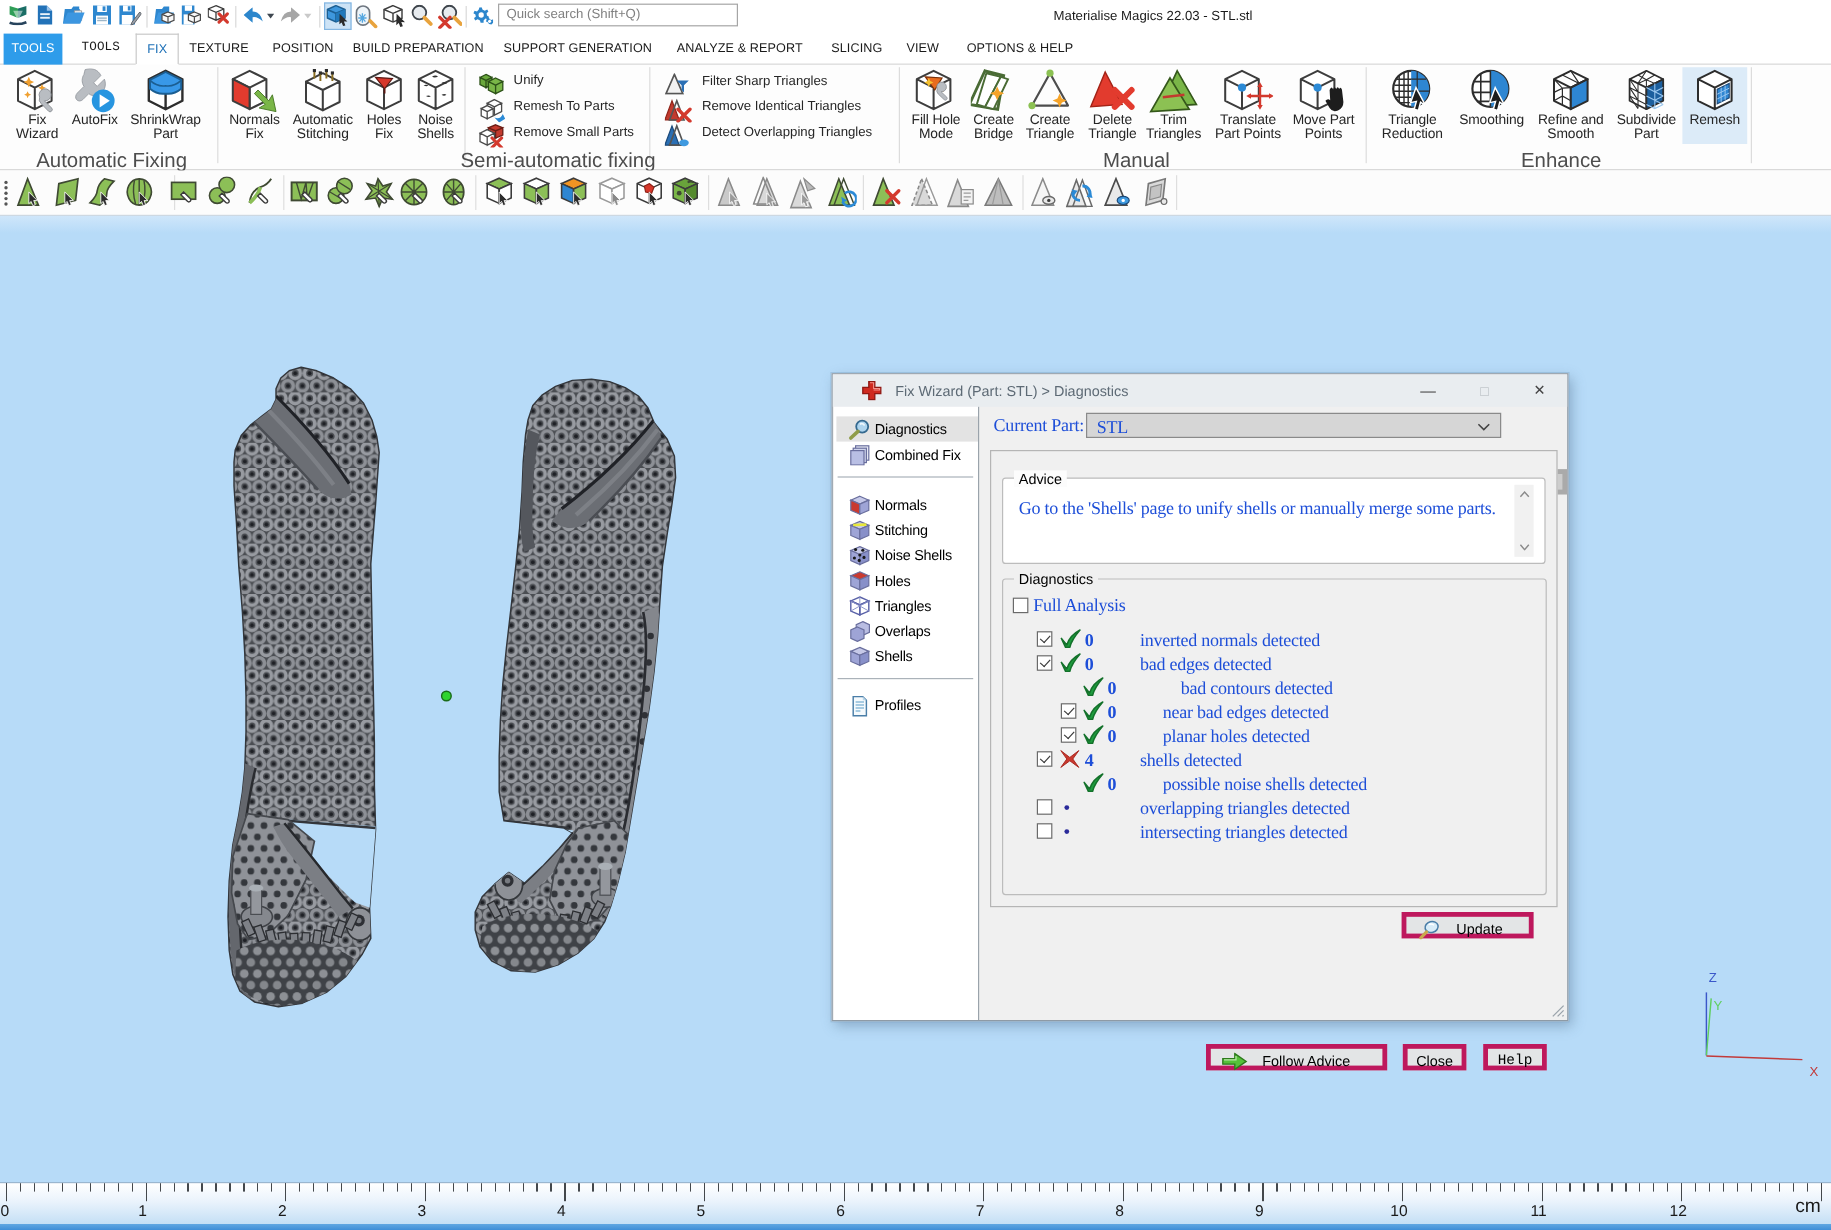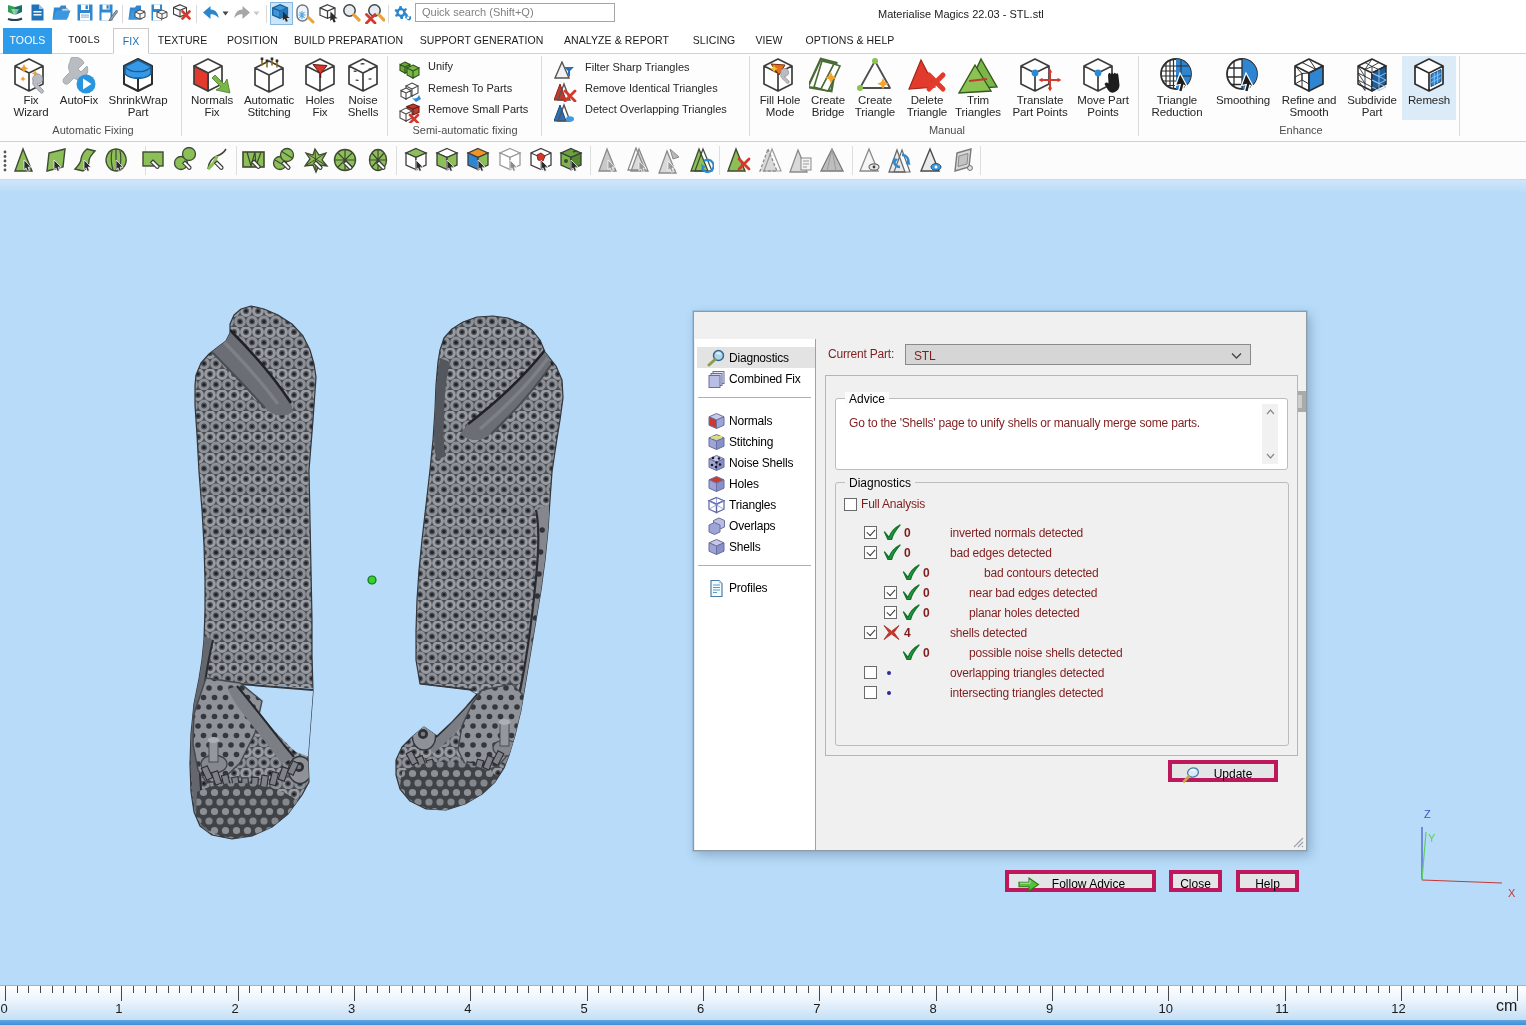--- a/index.html
+++ b/index.html
@@ -12,21 +12,21 @@
   border:1px solid #a5a5a5; font-size:11px; color:#808080; padding:2px 0 0 6px; white-space:nowrap; }
 #tabbar { position:absolute; left:0; top:28px; width:1526px; height:26px; background:#fff; }
 #tabbar .bline { position:absolute; left:0; top:25px; width:1526px; height:1px; background:#d2d2d2; }
 .tab { position:absolute; top:0; height:25px; font-size:10.5px; letter-spacing:-0.3px; color:#1a1a1a; text-align:center;
   padding-top:6px; white-space:nowrap; letter-spacing:0.1px; }
 .tab.file { background:#2e9cea; color:#fff; height:26px; }
 .tab.active { background:#fff; color:#1d70b7; border:1px solid #c9c9c9; border-bottom:1px solid #fff; height:26px; z-index:3; }
 #ribbon { position:absolute; left:0; top:54px; width:1526px; height:88px; background:#fdfdfd;
   border-bottom:1px solid #d0d0d0; }
 .rsep { position:absolute; top:2px; width:1px; height:80px; background:#dcdcdc; }
-.rcap { position:absolute; top:70px; font-size:11px; color:#4d4d4d; text-align:center; white-space:nowrap; transform:translateX(-50%); }
+.rcap { position:absolute; top:70px; font-size:17px; color:#4d4d4d; text-align:center; white-space:nowrap; transform:translateX(-50%); }
 .rlabel { position:absolute; font-size:11.5px; letter-spacing:-0.1px; color:#262626; text-align:center; line-height:11.5px; top:41px;
   transform:translateX(-50%); white-space:pre; }
 .rbig { position:absolute; top:3px; transform:translateX(-50%); }
 .rhl { position:absolute; background:#dcebf8; }
 .rrow { position:absolute; font-size:11px; color:#262626; white-space:nowrap; }
 .rrow svg { vertical-align:-4px; margin-right:7px; }
 #toolbar2 { position:absolute; left:0; top:142px; width:1526px; height:38px; background:#fcfcfc;
   border-bottom:1px solid #cdd8e2; }
 .t2sep { position:absolute; top:4px; width:1px; height:29px; background:#dedede; }
 .t2i { position:absolute; top:5px; transform:translateX(-50%); }
@@ -50,21 +50,21 @@
 #dlg-title .wbtn { position:absolute; top:0px; width:30px; height:26px; color:#444; font-size:13px; text-align:center; padding-top:6px; }
 #dlg-sidebar { position:absolute; left:1px; top:27px; width:121px; height:511px; background:#fff;
   border-right:1px solid #9aa3ab; }
 .side-item { position:absolute; left:2px; width:118px; height:21px; font-size:12px; letter-spacing:-0.2px; color:#000; white-space:nowrap; }
 .side-item.sel { background:#e3e3e3; }
 .side-item .lbl { position:absolute; left:32px; top:4px; }
 .side-item svg { position:absolute; left:10px; top:2px; }
 .side-sep { position:absolute; left:3px; width:113px; height:1px; background:#aab2b9; }
 .groupbox { position:absolute; border:1px solid #bcbcbc; border-radius:3px; }
 .gb-label { position:absolute; top:-7px; left:9px; background:#f0f0f0; padding:0 4px; font-size:12px; color:#000; white-space:nowrap; }
-.dtext { position:absolute; font-size:12px; letter-spacing:-0.2px; color:#7f1d1d; white-space:nowrap; }
+.dtext { position:absolute; font-size:15px; letter-spacing:-0.2px; color:#1d4ed8; white-space:nowrap;font-family:Liberation Serif, serif; }
 .btn { position:absolute; background:#e3e5e6; border:4px solid #be185d; font-size:12px; color:#000; text-align:center;margin-top:46px; }
 .cb { position:absolute; width:13px; height:13px; background:#fff; border:1px solid #6a6a6a; }
 .cb.checked::after { content:""; position:absolute; left:1.5px; top:2px; width:7px; height:4px;
   border-left:1.8px solid #3a3a3a; border-bottom:1.8px solid #3a3a3a; transform:rotate(-48deg); }
 </style></head><body>
 <div id="titlebar">
   <svg class="tbi" style="left:7px" width="16" height="17" viewBox="0 0 16 17">
     <path d="M1 1 L8 3 L8 11 L1 8 Z" fill="#2f9e57"></path>
     <path d="M8 3 L15 1 L15 8 L8 11 Z" fill="#1a6e66"></path>
     <path d="M4 5 L8 13 L12 5" fill="#fff" opacity="0.5"></path>
@@ -744,20 +744,30 @@
 <div class="rnum" style="left:816.8px">7</div>
 <div class="rnum" style="left:933.1px">8</div>
 <div class="rnum" style="left:1049.5px">9</div>
 <div class="rnum" style="left:1165.8px">10</div>
 <div class="rnum" style="left:1282.1px">11</div>
 <div class="rnum" style="left:1398.5px">12</div>
 <span class="cm">cm</span>
 </div>
 <div id="status"></div>
 <div id="dialog">
+  <div id="dlg-title">
+    <svg style="position:absolute;left:23px;top:5px" width="19" height="17" viewBox="0 0 19 17">
+      <path d="M7 1 L12 1 L12 5.8 L17 5.8 L17 11 L12 11 L12 16 L7 16 L7 11 L2 11 L2 5.8 L7 5.8 Z" fill="#cf2a20" stroke="#8f1812" stroke-width="1.1"></path>
+      <path d="M8 2 L11 2 L11 6.8 L16 6.8 L16 8 L11 8" fill="none" stroke="#f3938d" stroke-width="0.9"></path>
+    </svg>
+    <div class="txt">Fix Wizard (Part: STL) &gt; Diagnostics</div>
+    <div class="wbtn" style="left:481px">—</div>
+    <div class="wbtn" style="left:528px;color:#c3c8cc;font-size:11px;padding-top:7px">◻</div>
+    <div class="wbtn" style="left:574px;font-size:12px">✕</div>
+  </div>
 <div id="dlg-sidebar">
 <div class="side-item sel" style="top:8px">
         <svg width="19" height="18" viewBox="0 0 19 18">
   <circle cx="11.5" cy="6.5" r="5" fill="#aed4ee" stroke="#35698f" stroke-width="1.5"></circle>
   <path d="M2 16 L8 10.5" stroke="#8f9c48" stroke-width="3" stroke-linecap="round"></path>
   <path d="M9.5 4.5 a3.2 3.2 0 0 1 4 1" stroke="#eef6fc" stroke-width="1.4" fill="none"></path>
 </svg>
         <span class="lbl">Diagnostics</span>
       </div>
 <div class="side-item" style="top:29px">
@@ -924,17 +934,17 @@
   <span style="position:relative;left:10px">Update</span>
 </div>
 <div class="btn" style="left:311px;top:512px;width:151px;height:22px;padding-top:3px;">
   <svg style="position:absolute;left:9px;top:3px" width="22" height="15" viewBox="0 0 22 15">
     <path d="M1 5.2 L11 5.2 L11 1 L20.5 7.5 L11 14 L11 9.8 L1 9.8 Z" fill="#56c13a" stroke="#2d7a1c" stroke-width="1.1"></path>
     <path d="M2 6.2 L12 6.2 L12 3" fill="none" stroke="#b8e8a8" stroke-width="1"></path>
   </svg>
   <span style="position:relative;left:8px">Follow Advice</span>
 </div>
 <div class="btn" style="left:475px;top:512px;width:53px;height:22px;padding-top:3px;">Close</div>
-<div class="btn" style="left:542px;top:512px;width:63px;height:22px;padding-top:3px;">Help</div>
+<div class="btn" style="left:542px;top:512px;width:53px;height:22px;padding-top:3px;font-family:Liberation Mono, monospace;">Help</div>
 </div>
 <svg style="position:absolute;right:2px;bottom:2px" width="11" height="11" viewBox="0 0 11 11">
   <path d="M10 1 L1 10 M10 5 L5 10 M10 9 L9 10" stroke="#9aa3ab" stroke-width="1.1"></path>
 </svg>
 </div>
 </body></html>

